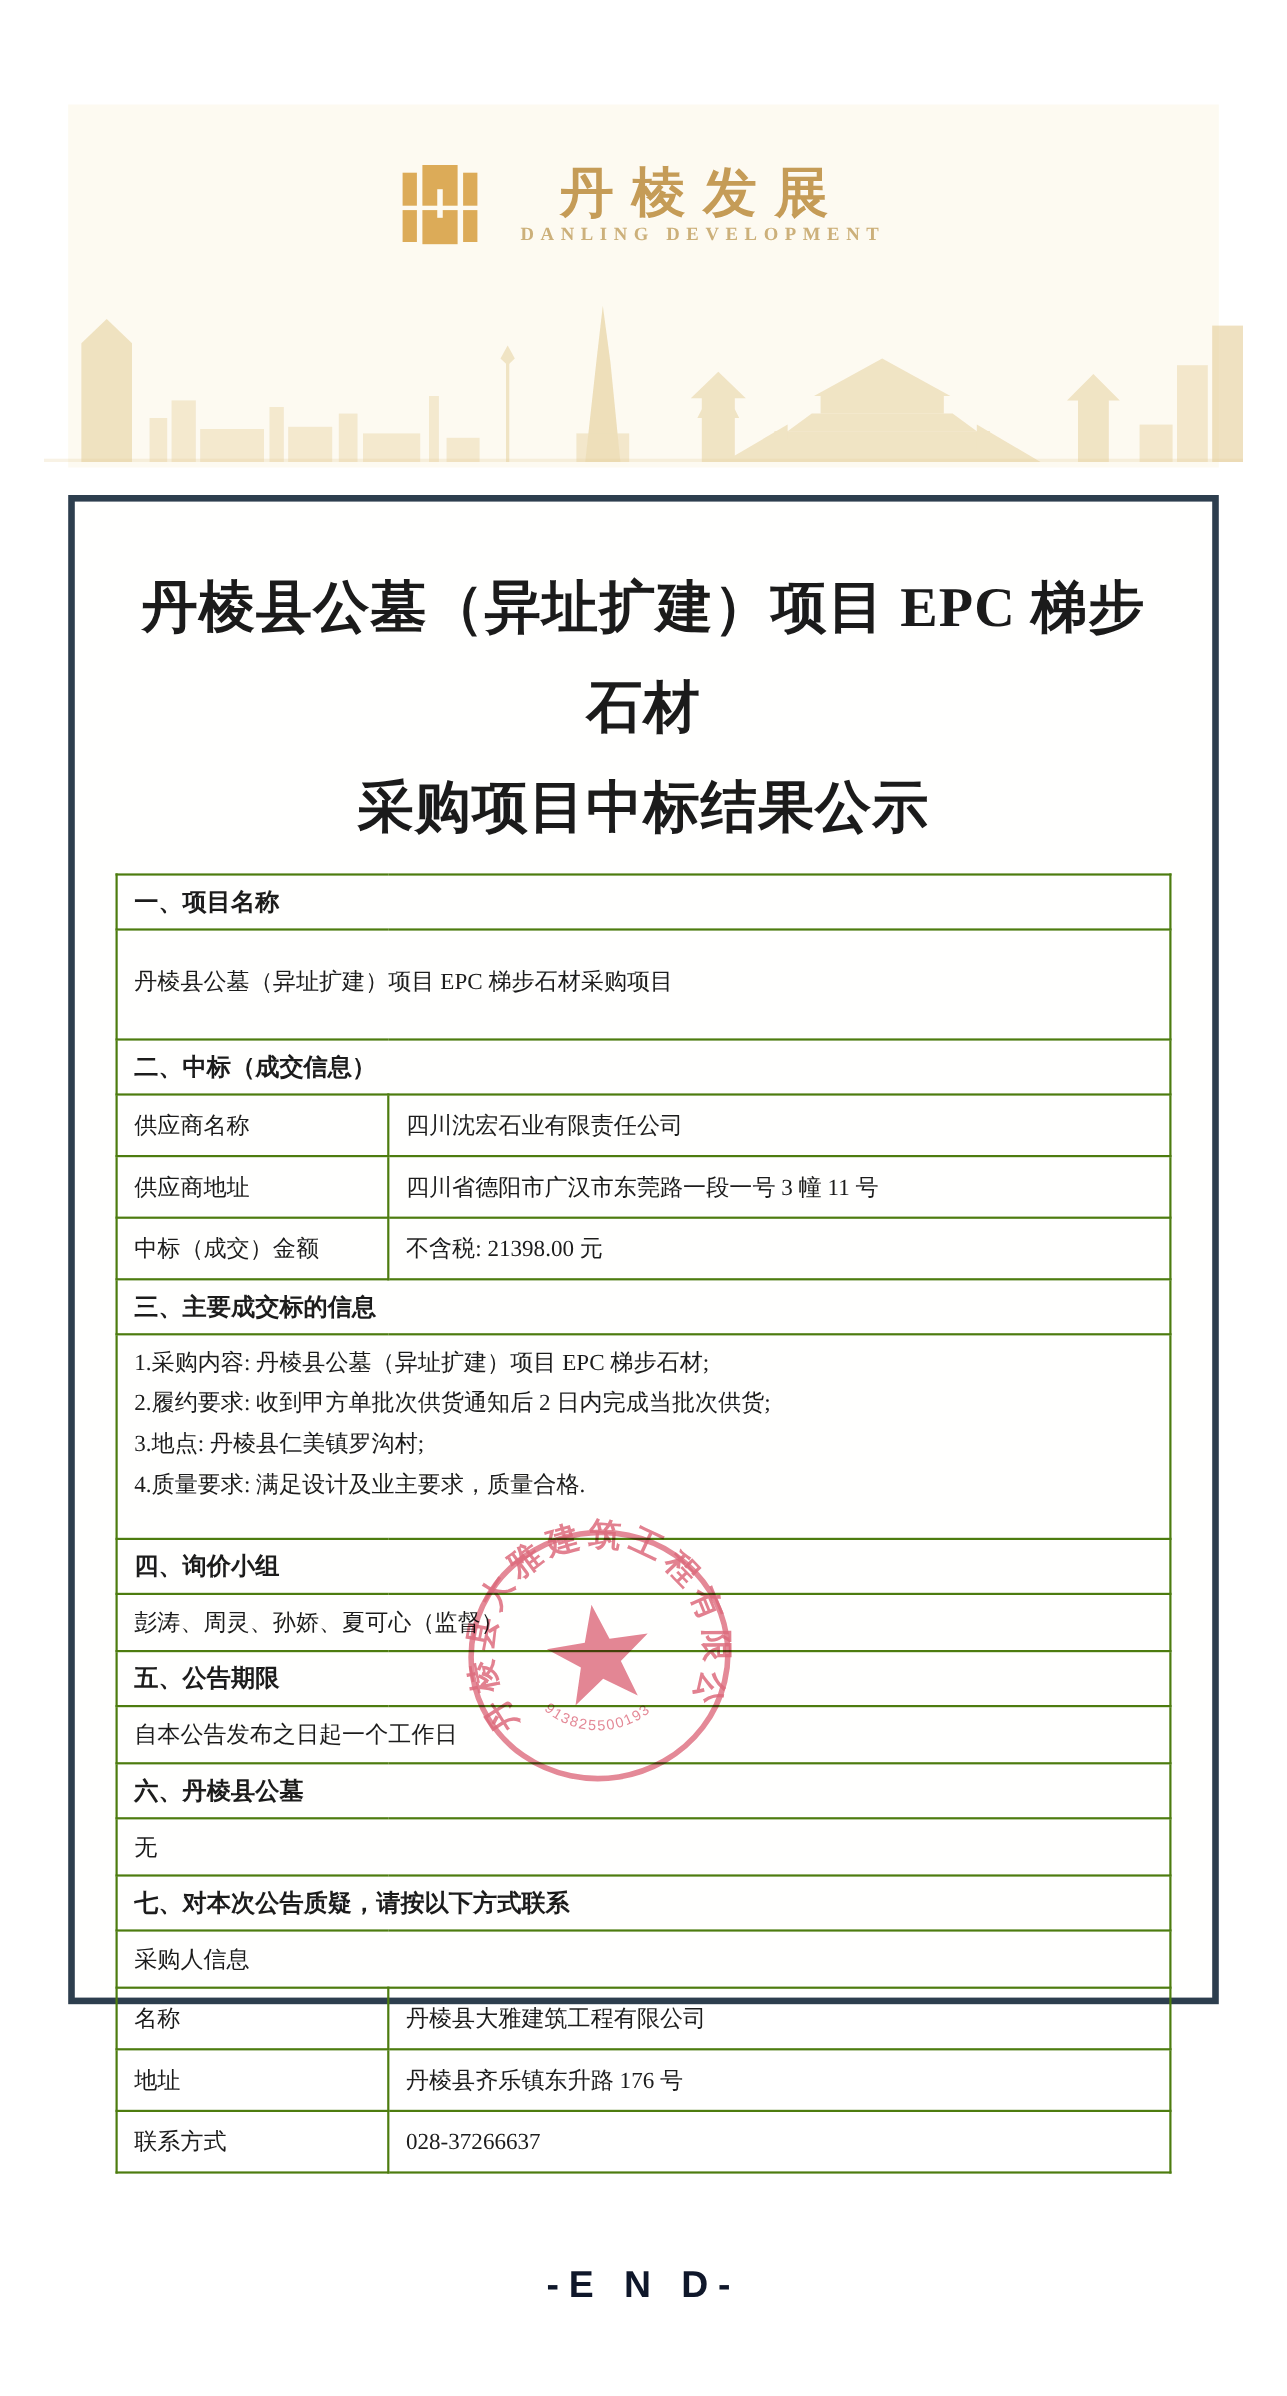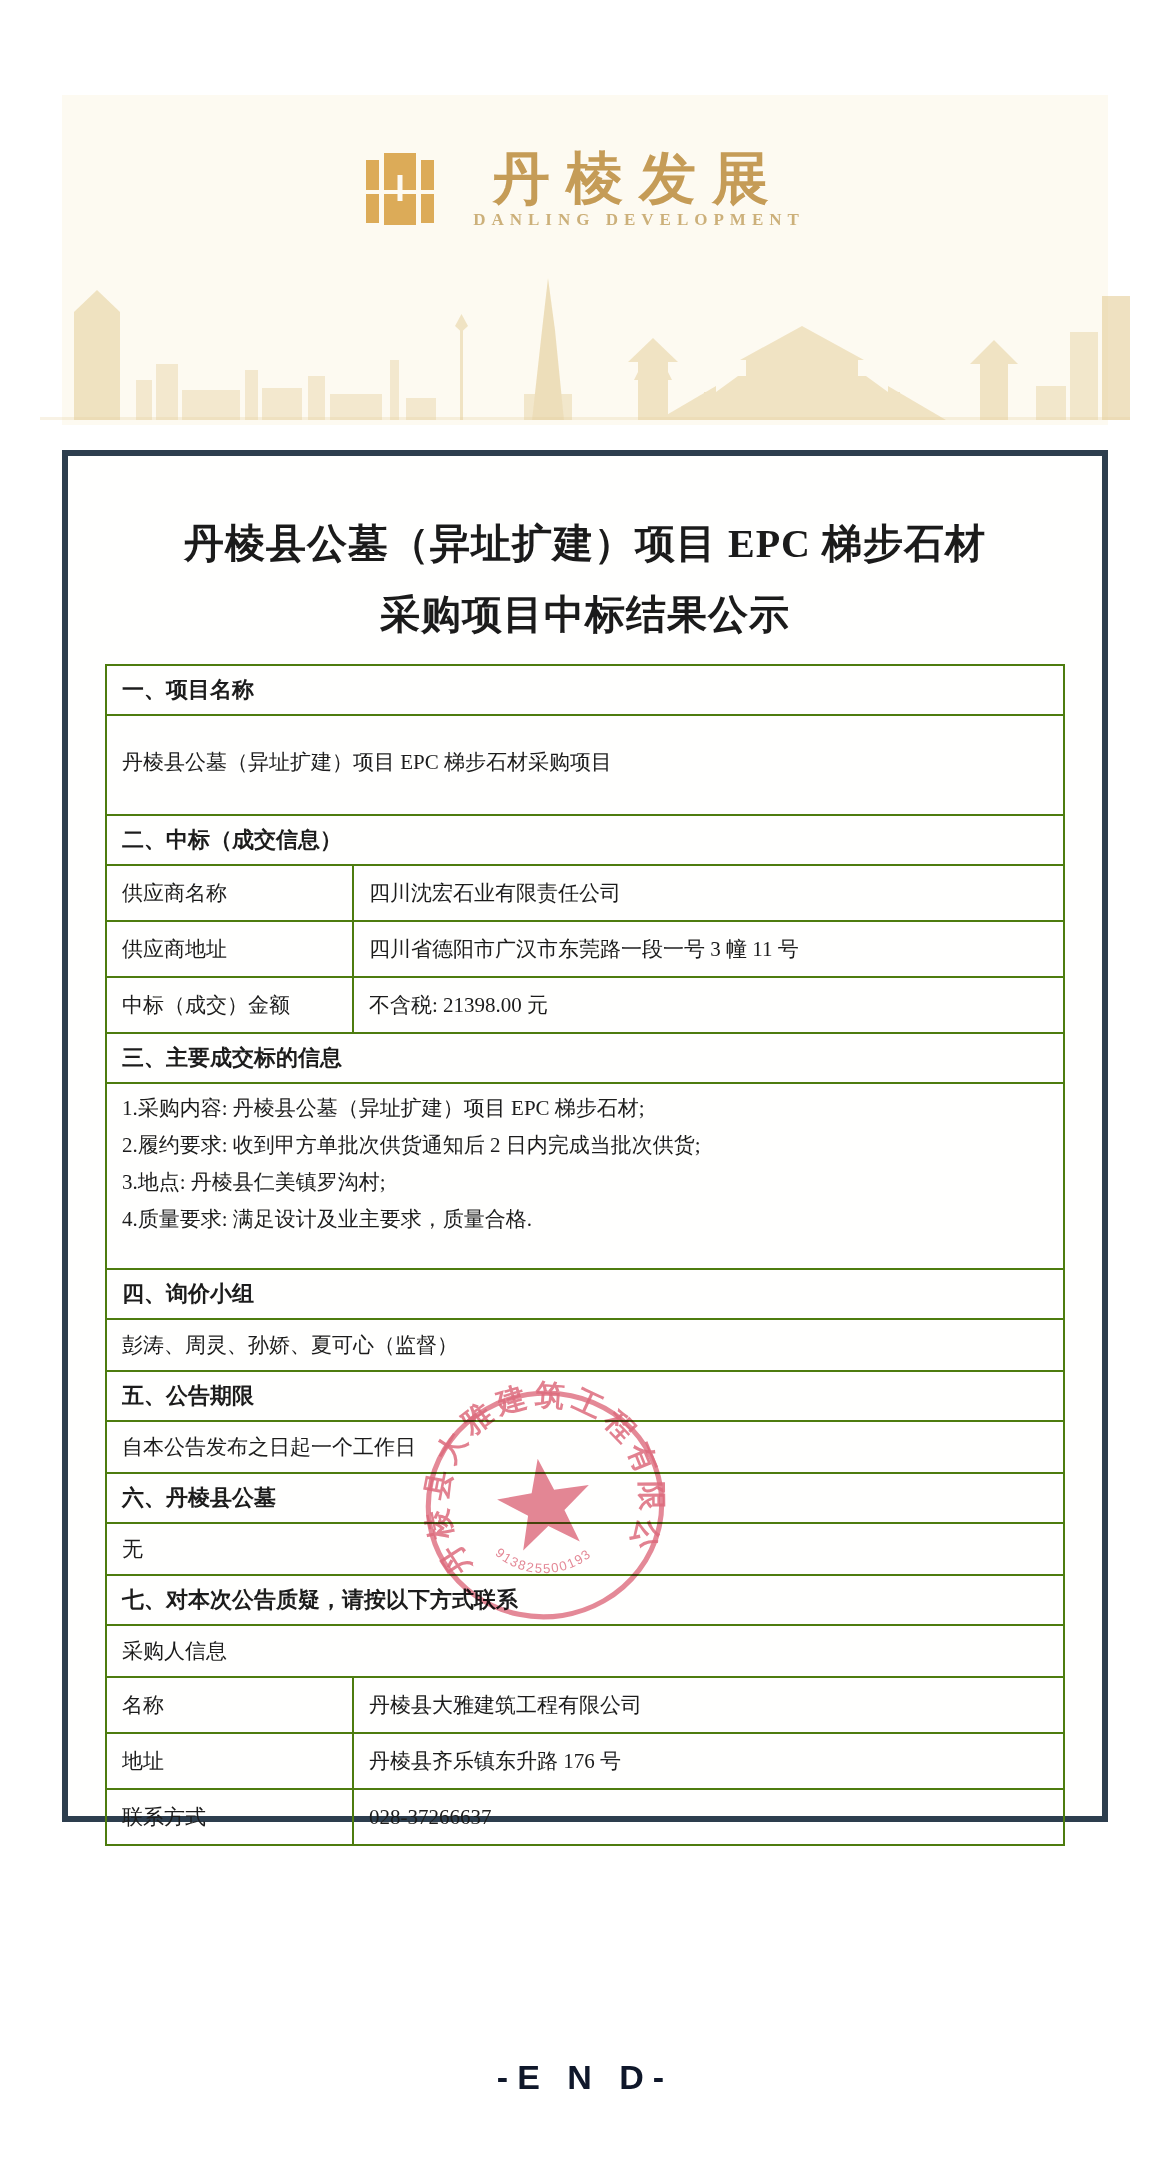--- a/index.html
+++ b/index.html
@@ -9,34 +9,34 @@
     font-family:"Liberation Serif","DejaVu Serif",serif;color:#1e1e1e;
   }
   
   .header-band{position:absolute;left:62px;top:95px;width:1046px;height:330px;background:#fdfaf1;}
 
   
   .brand{position:absolute;left:0;top:150px;width:100%;display:flex;justify-content:center;align-items:center;gap:38px;}
   .brand-logo{width:70px;height:74px;display:block;}
   .brand-text{text-align:center;}
   .brand-name{
-    font-size:57px;font-weight:700;color:#c59c57;letter-spacing:16px;line-height:1;
+    font-size:49px;font-weight:700;color:#c59c57;letter-spacing:16px;line-height:1;
     text-shadow:0 1px 0 rgba(255,255,255,.4);
   }
   .brand-sub{margin-top:3px;font-size:17px;font-weight:700;color:#ccb07a;letter-spacing:6px;
     font-family:"Liberation Serif","DejaVu Serif",serif;}
 
   .skyline{position:absolute;left:40px;top:268px;width:1090px;height:152px;display:block;}
 
   
   .doc{
     position:absolute;left:62px;top:450px;width:1046px;height:1372px;box-sizing:border-box;
     background:#fffffe;border:6px solid #2d3e4e;padding:0 37px;
   }
-  .doc-title{margin:52px 0 14px;text-align:center;font-size:40px;font-weight:700;color:#1b1b1b;
+  .doc-title{margin:52px 0 14px;text-align:center;font-size:51px;font-weight:700;color:#1b1b1b;
     line-height:1.78;letter-spacing:1px;}
   .doc-title .line{display:block;}
 
   .info-table{width:100%;border-collapse:collapse;font-size:21px;color:#1c1c1c;}
   .info-table td{border:2px solid #4d7c0f;vertical-align:middle;background:transparent;}
   .col-label{width:247px;}
   td.c-header{font-weight:700;font-size:22px;padding:9px 15px;}
   td.c-label{padding:13px 15px;border-radius:16px;}
   td.c-value{padding:13px 15px;margin-left:14px;}
   td.c-full{padding:11px 15px;}

